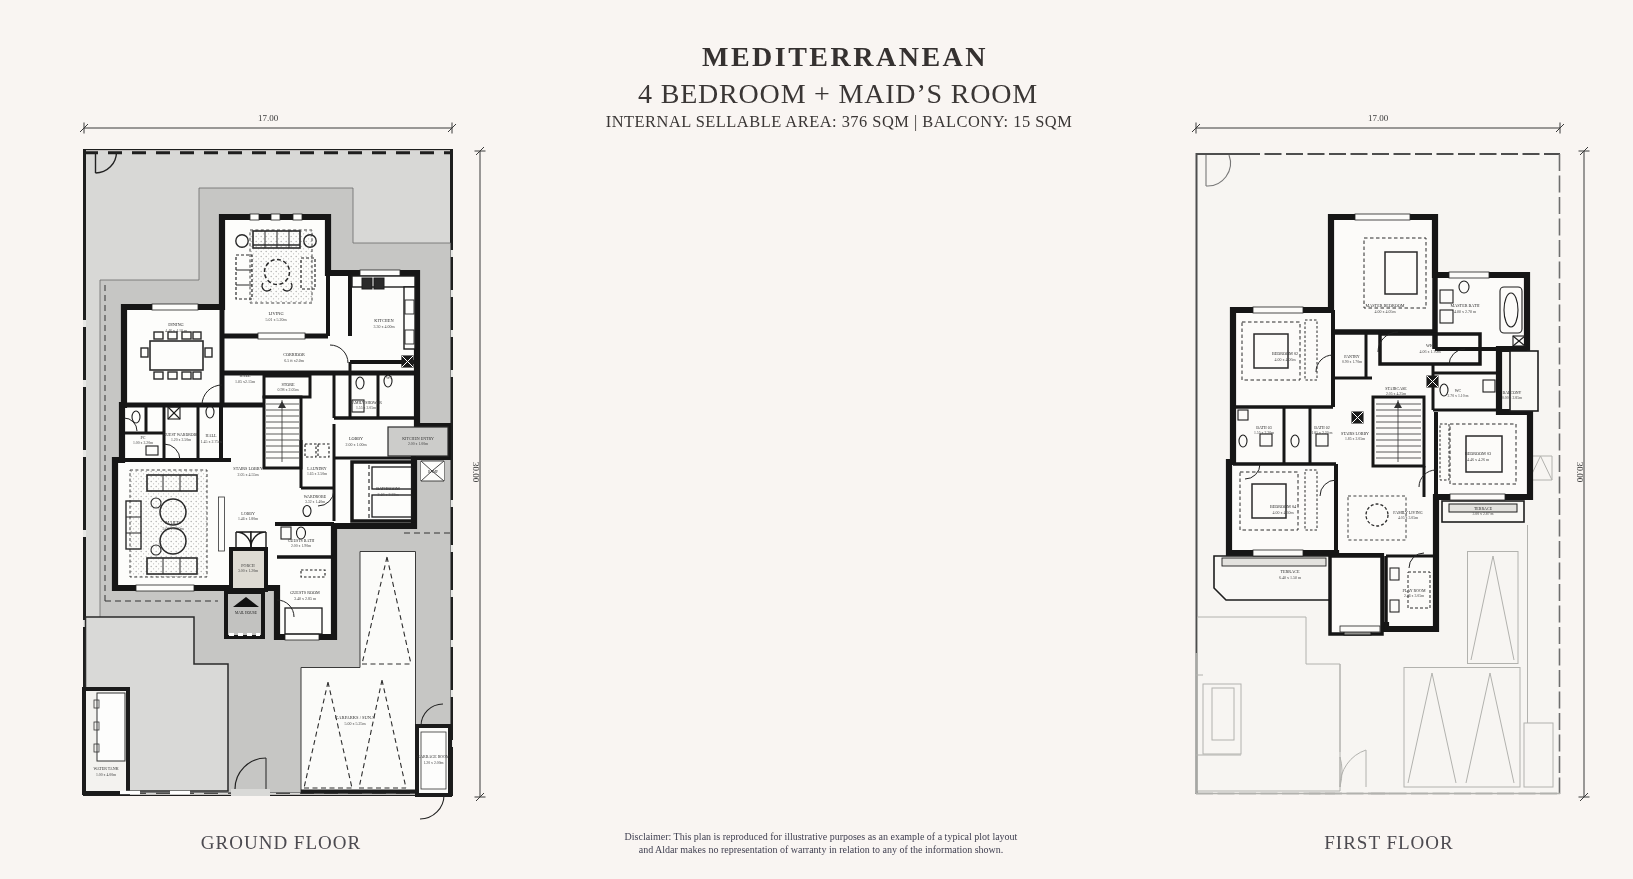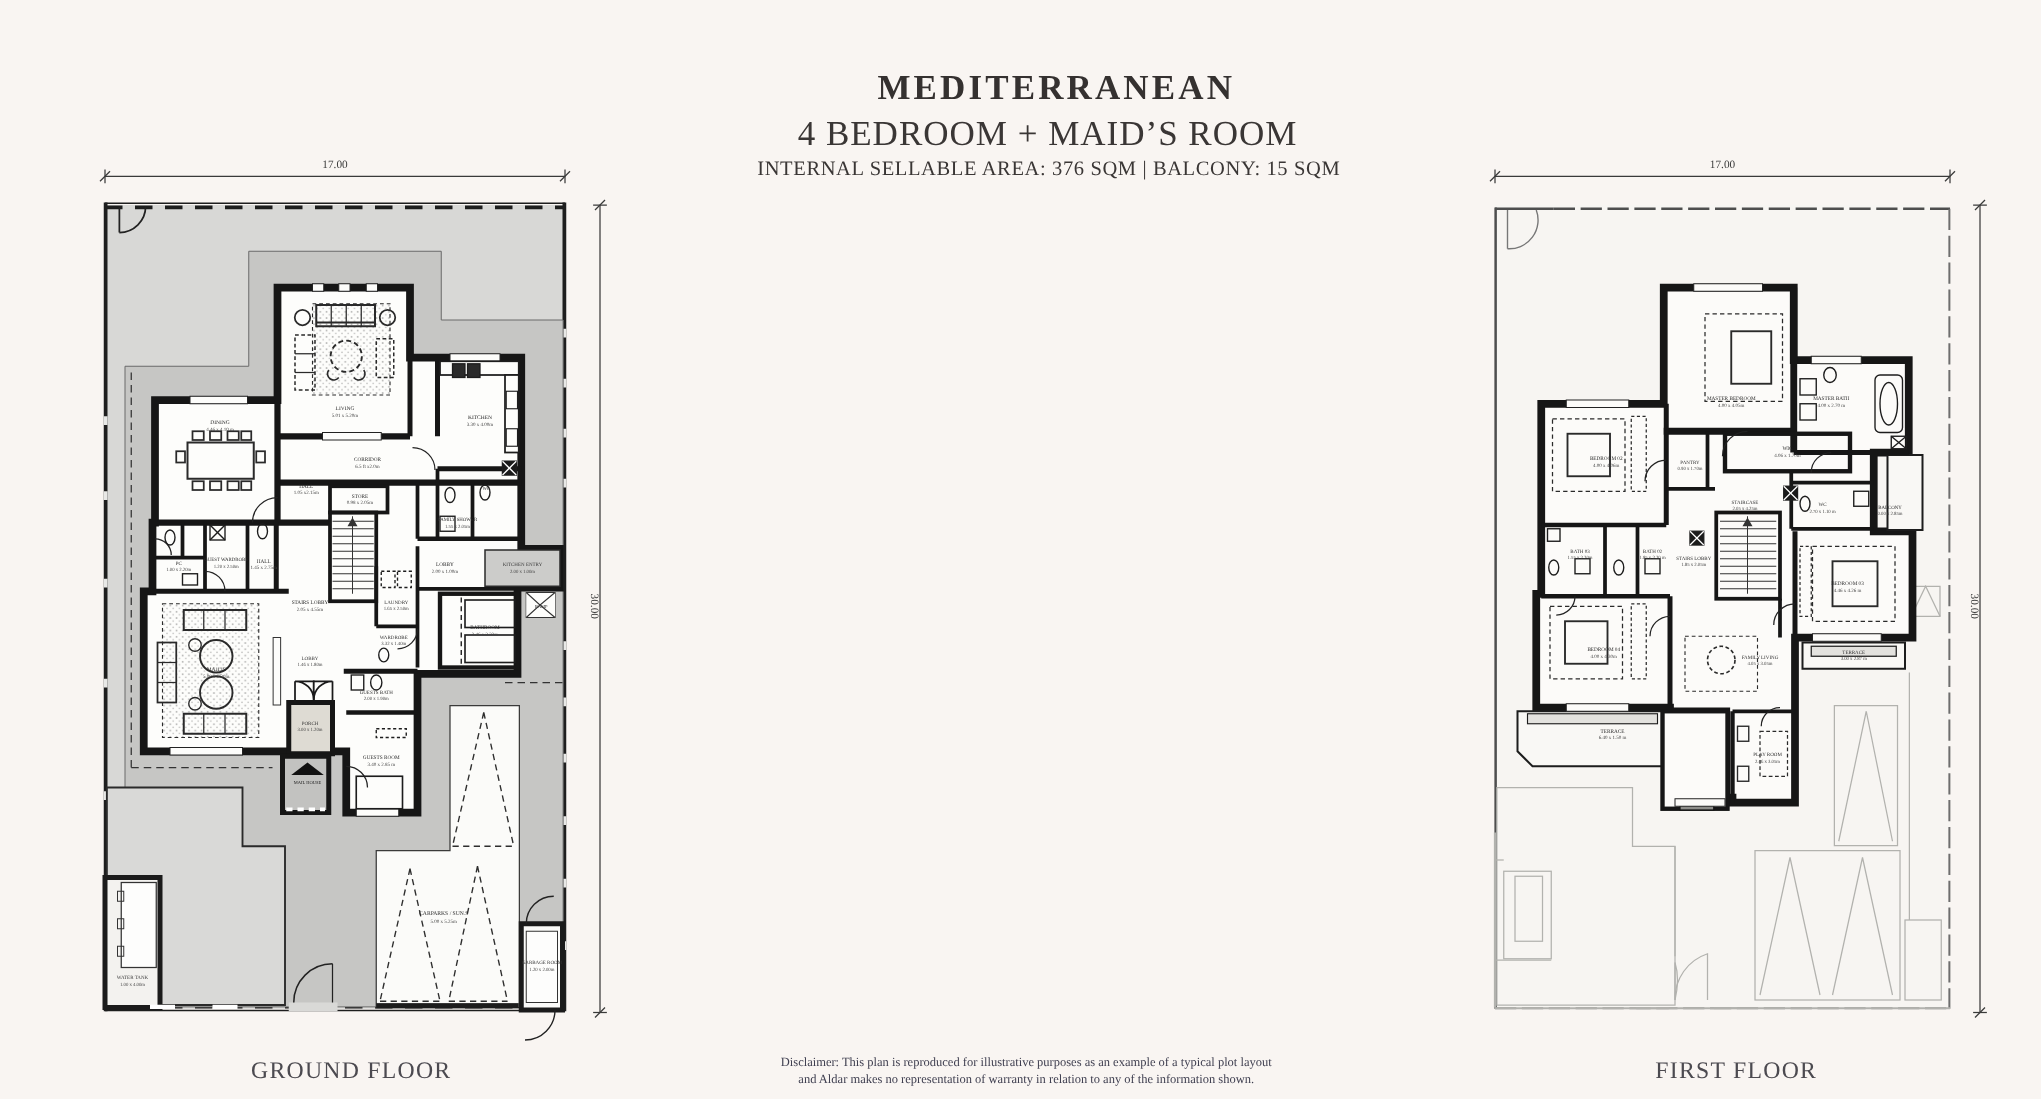--- a/index.html
+++ b/index.html
@@ -1,16 +1,16 @@
 <!DOCTYPE html>
 <html><head>
 <meta charset="utf-8">
 <style>
   html,body{margin:0;padding:0;background:#f9f5f2;}
-  #page{position:relative;width:1633px;height:856px;background:#f9f5f2;overflow:hidden;margin-top:13px;}
+  #page{position:relative;width:1633px;height:856px;background:#f9f5f2;overflow:hidden;}
   svg{position:absolute;top:0;left:0;}
   .t{font-family:"Liberation Serif", serif;}
 </style>
 </head>
 <body>
 <div id="page">
 <svg width="1633" height="879" viewBox="0 0 1633 879">
   <defs>
     <pattern id="spk" width="5" height="5" patternUnits="userSpaceOnUse">
       <circle cx="1.2" cy="1.4" r="0.75" fill="#4a4a4a"></circle>

